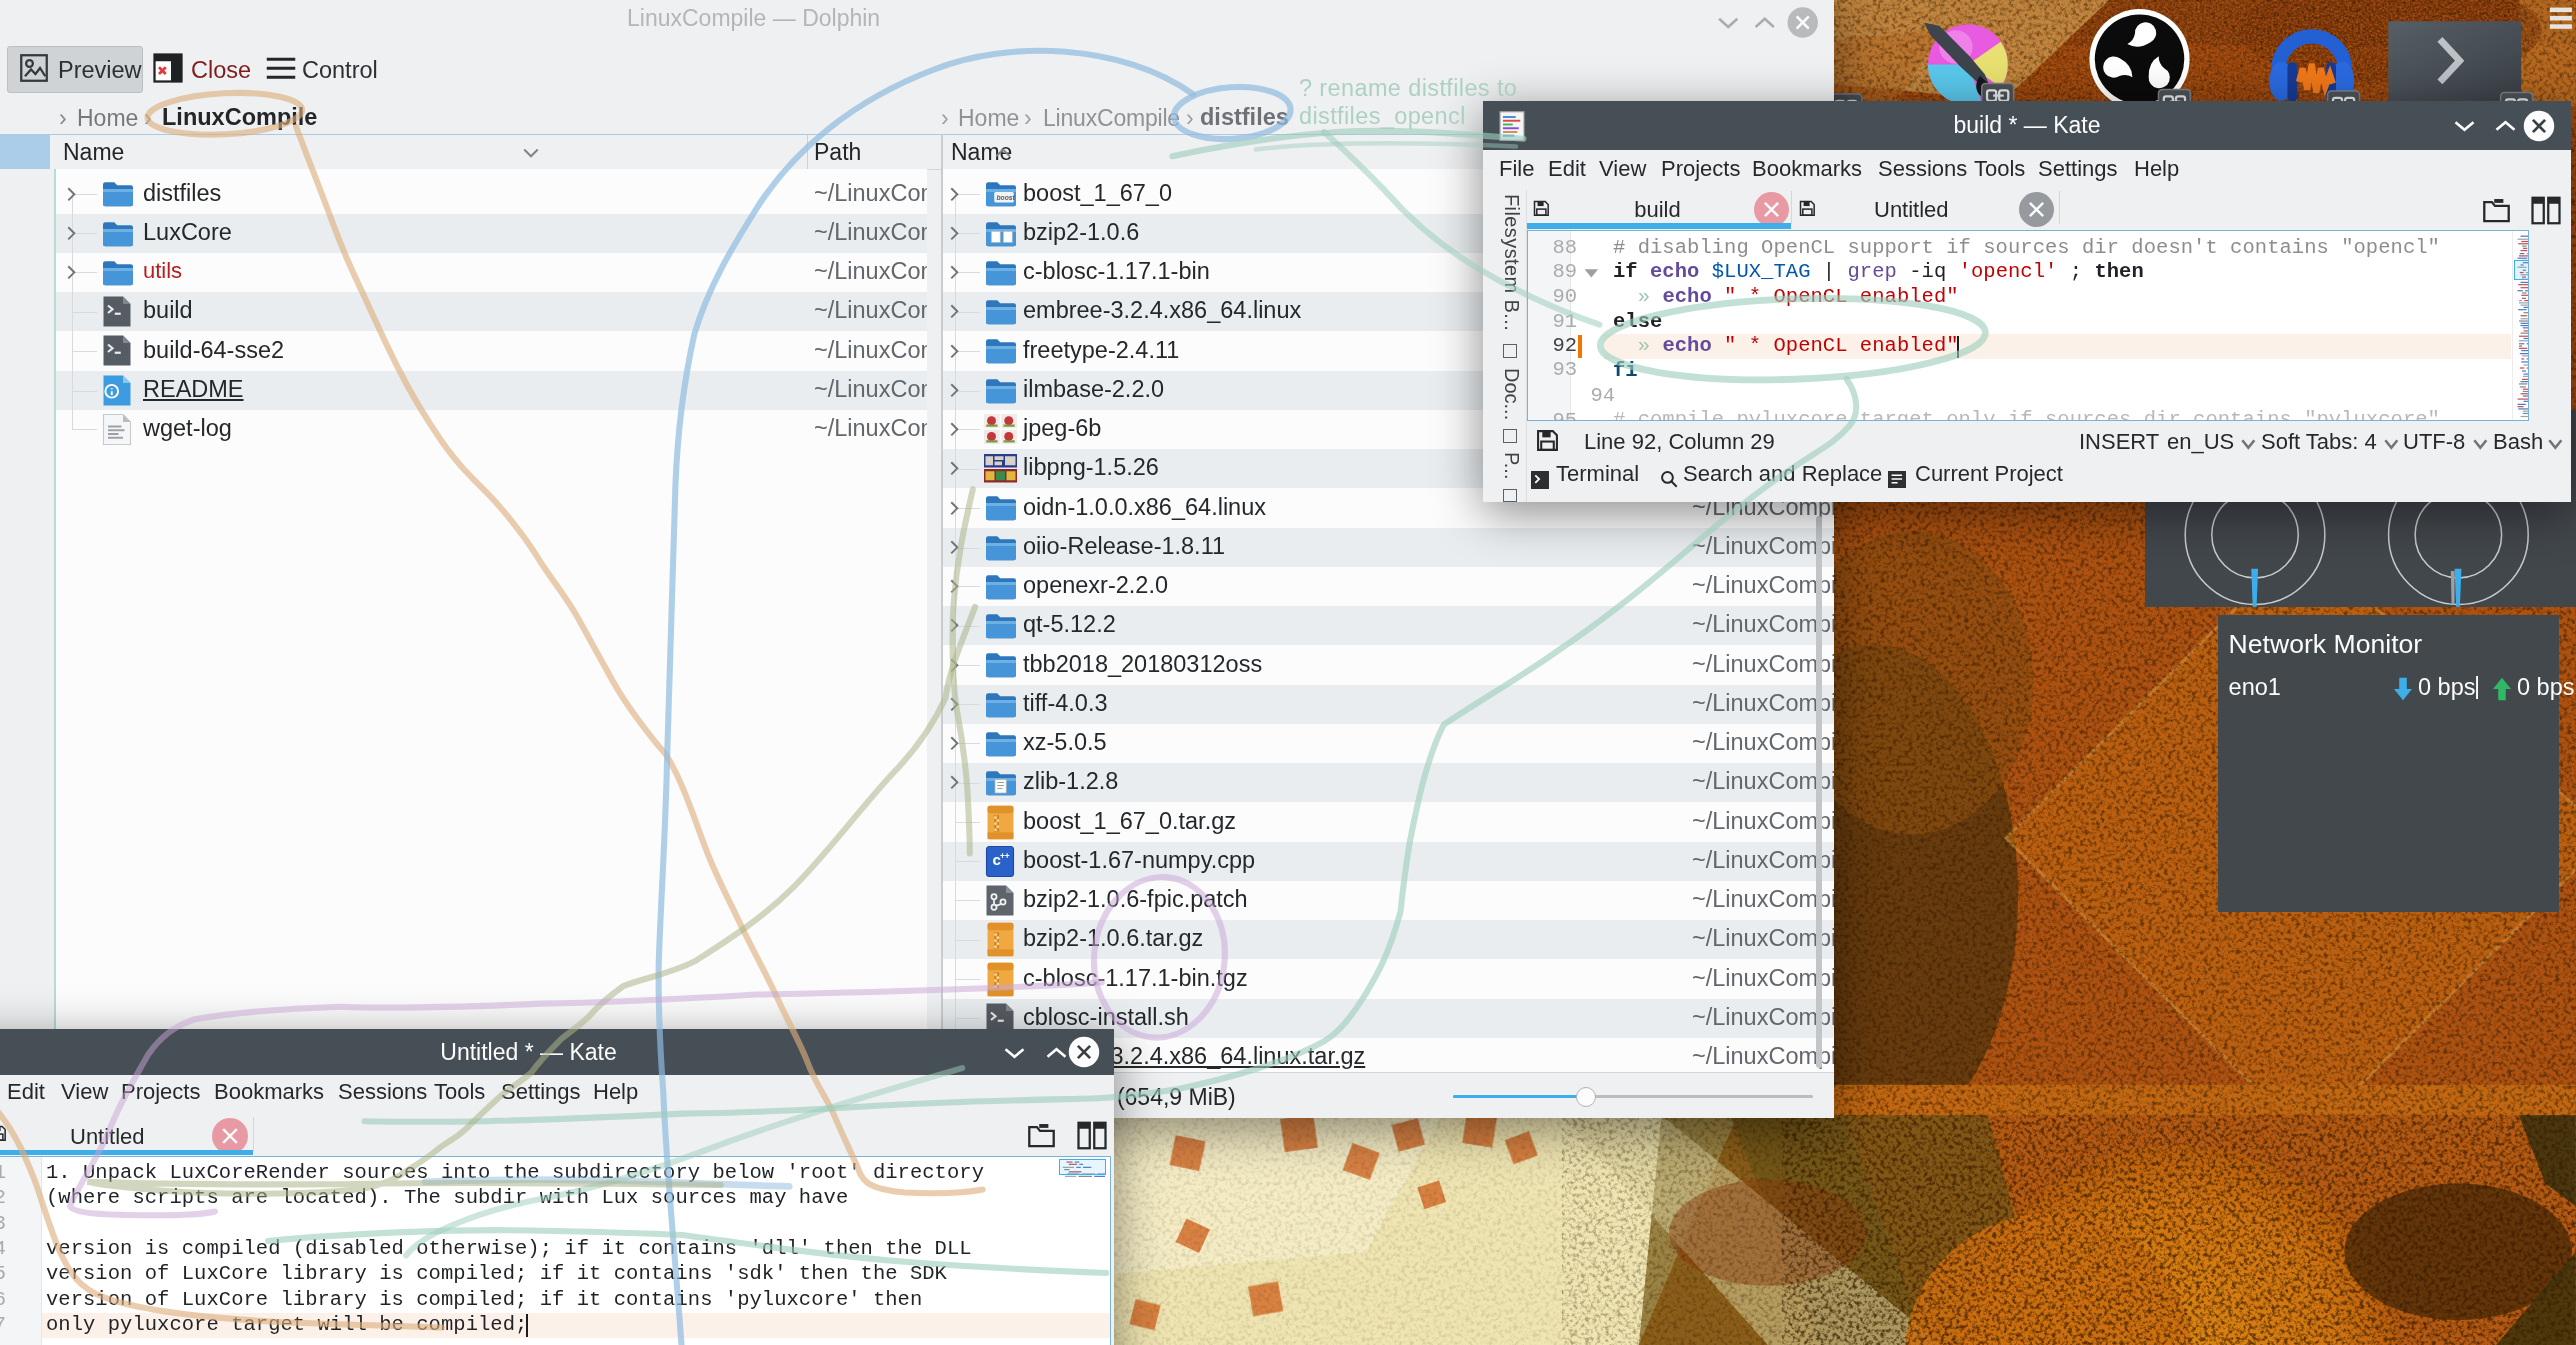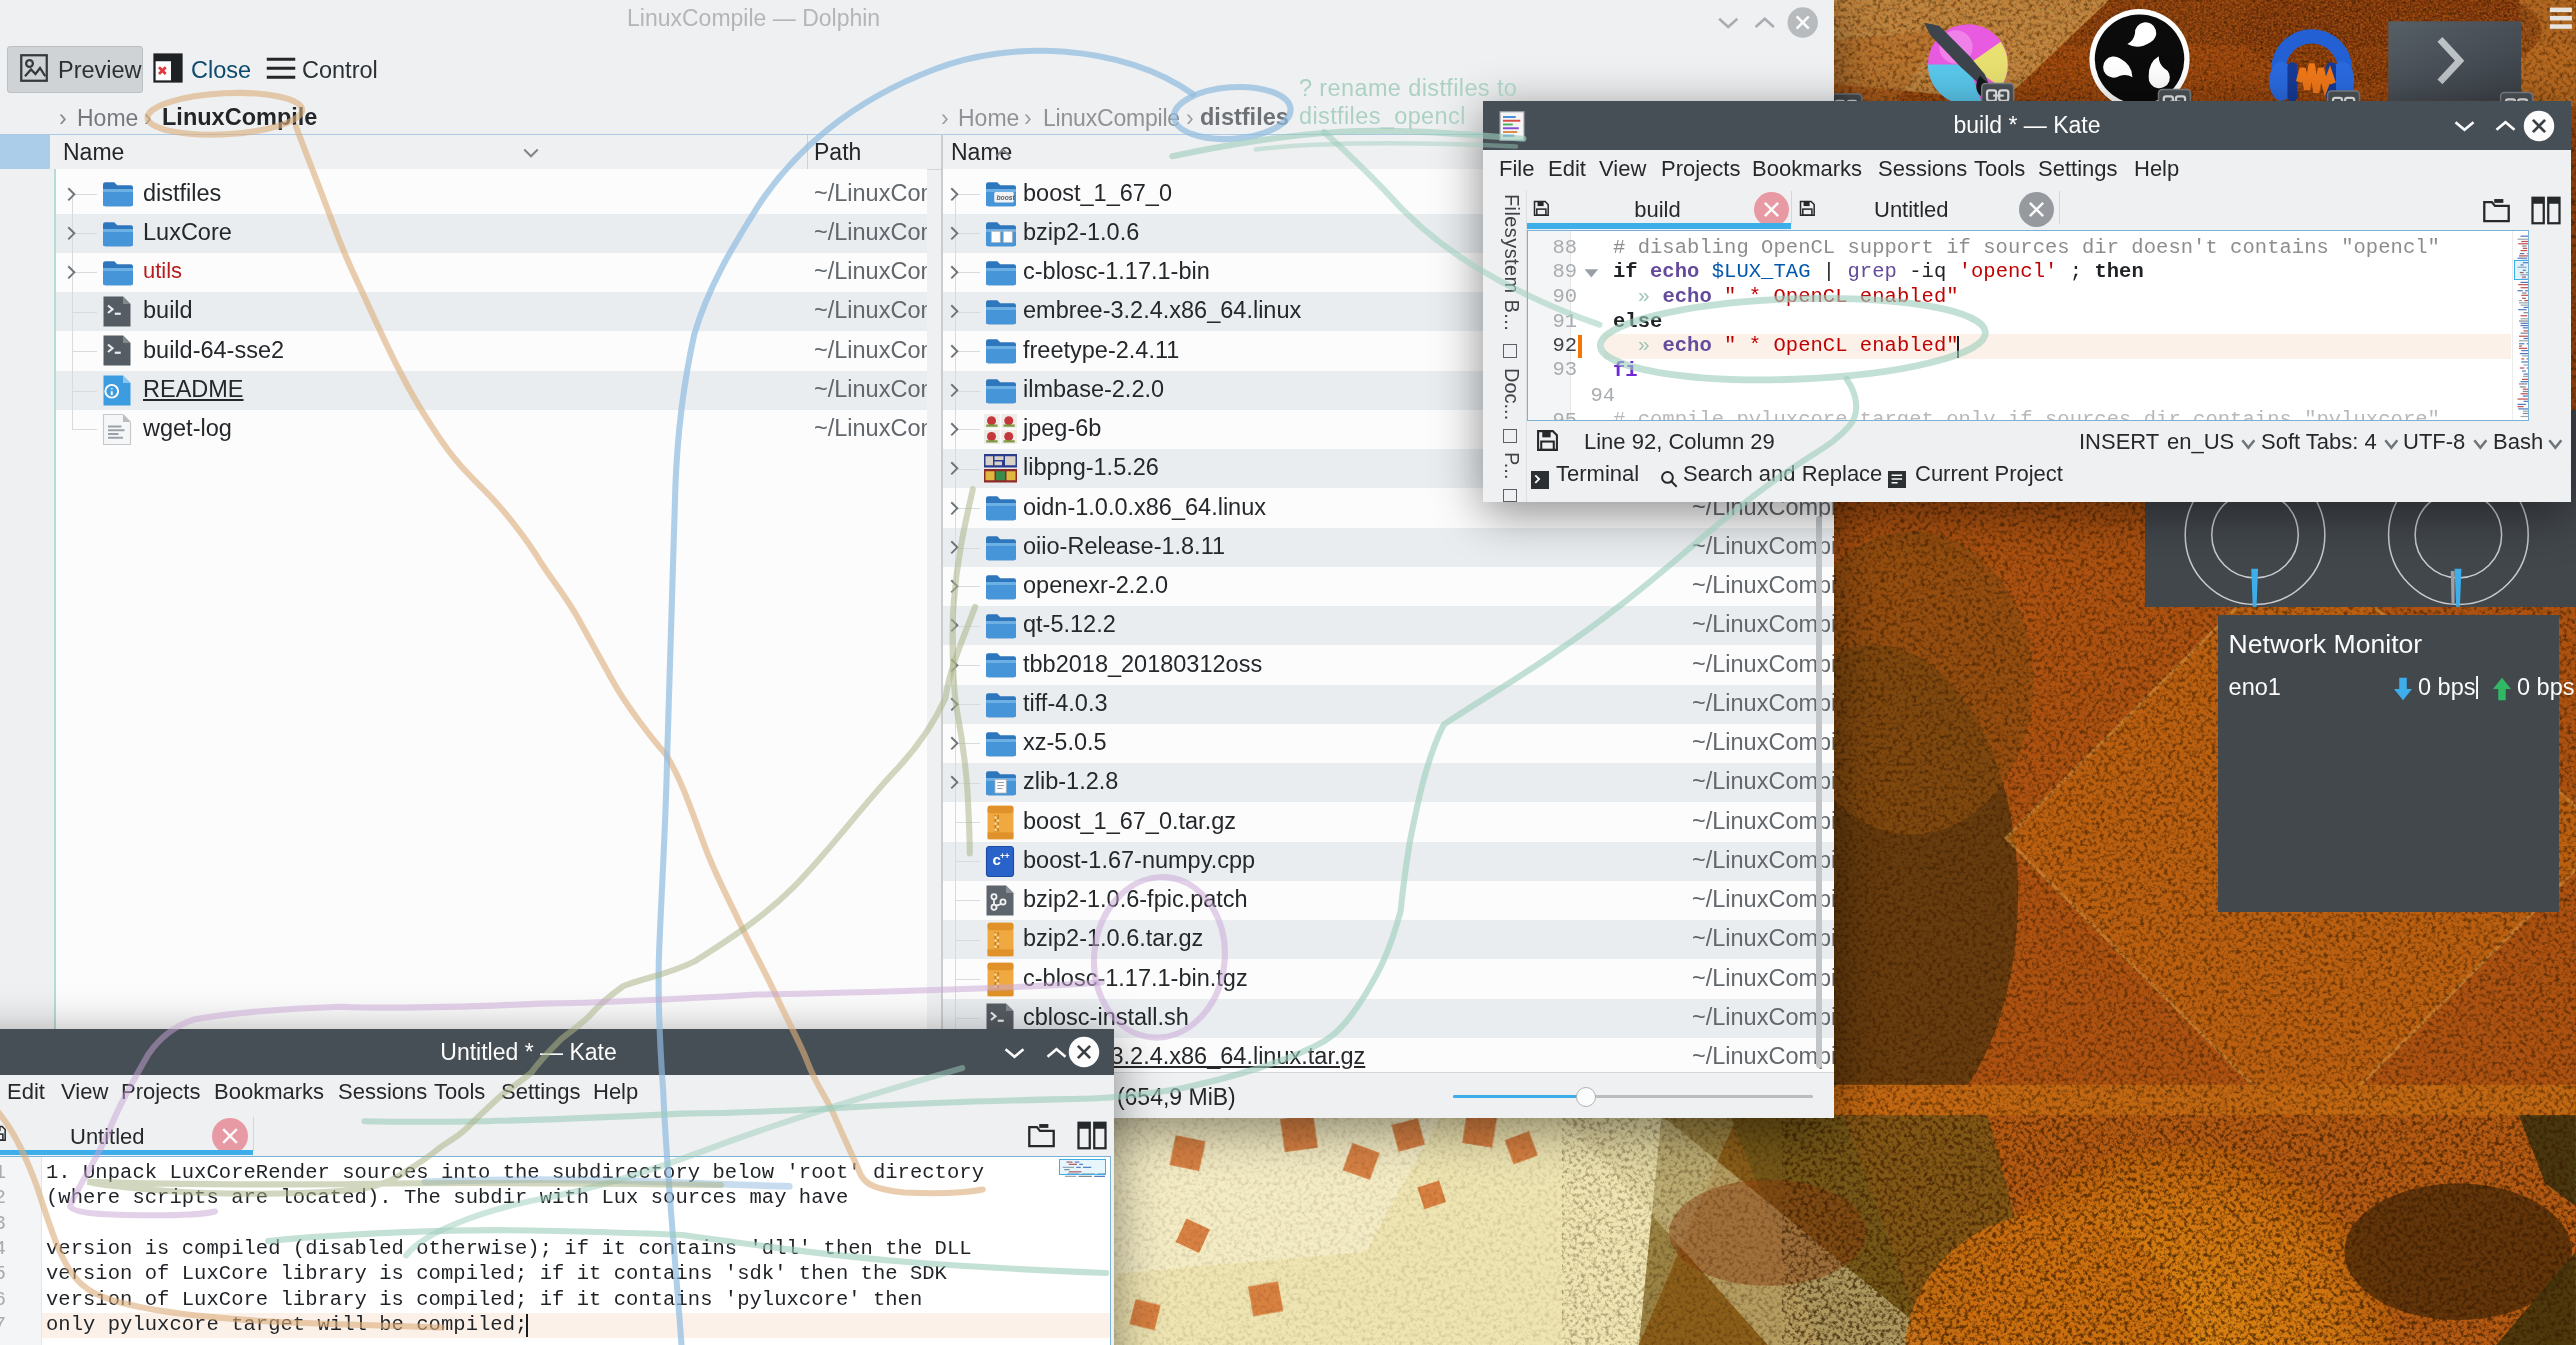--- a/index.html
+++ b/index.html
@@ -214,21 +214,21 @@
     <circle cx="14" cy="14" r="4.5" fill="none" stroke="#33383c" stroke-width="3"></circle>
     <path d="M8,31 l8,-9 6,6 6,-8 7,11" fill="none" stroke="#33383c" stroke-width="3"></path>
   </svg>
   <div class="abs" style="left:58px;top:57px;font-size:23.5px;color:#2b3034;">Preview</div>
   <svg class="abs" style="left:153px;top:53px;" width="30" height="30" viewBox="0 0 40 40">
     <rect x="2" y="2" width="36" height="36" fill="#fdfdfd" stroke="#1e2225" stroke-width="3"></rect>
     <rect x="2" y="2" width="36" height="9" fill="#1e2225"></rect>
     <rect x="24" y="9" width="14" height="29" fill="#1e2225"></rect>
     <path d="M8,19 l9,9 M17,19 l-9,9" stroke="#e0383e" stroke-width="3.6"></path>
   </svg>
-  <div class="abs" style="left:191px;top:57px;font-size:23.5px;color:#0c4a6e;">Close</div>
+  <div class="abs" style="left:191px;top:57px;font-size:23.5px;color:#7f1d1d;">Close</div>
   <svg class="abs" style="left:266px;top:56px;" width="30" height="26" viewBox="0 0 40 34">
     <g stroke="#23272a" stroke-width="4">
         <line x1="1" y1="4" x2="39" y2="4"></line>
         <line x1="1" y1="16" x2="39" y2="16"></line>
         <line x1="1" y1="28" x2="39" y2="28"></line>
       </g>
   </svg>
   <div class="abs" style="left:302px;top:57px;font-size:23.5px;color:#2b3034;">Control</div>
 
   <div class="abs" style="left:59px;top:105px;font-size:23px;color:#85898d;">›</div>
@@ -764,21 +764,21 @@
         <path d="M2,3 h18 l-9,11 z" fill="#9aa0a5"></path>
       </svg>
 <div class="abs" style="left:50px;top:104px;width:3.8px;height:23px;background:#f67400;"></div>
 <div class="abs" style="left:76px;top:103px;width:907px;height:25px;background:#fbf1e9;"></div>
 <div class="abs mono" style="left:85px;top:4.6px;font-size:20.5px;letter-spacing:0.04px;white-space:pre;"><span style="color:#8e8d8c;"># disabling OpenCL support if sources dir doesn't contains "opencl"</span></div>
 <div class="abs mono" style="left:85px;top:29px;font-size:20.5px;letter-spacing:0.04px;white-space:pre;"><span style="color:#1f2226;font-weight:bold;">if </span><span style="color:#644a9b;font-weight:bold;">echo </span><span style="color:#0057ae;">$LUX_TAG</span><span style="color:#1f2226;"> | </span><span style="color:#644a9b;">grep</span><span style="color:#1f2226;"> -iq </span><span style="color:#bf0303;">'opencl'</span><span style="color:#1f2226;"> ; </span><span style="color:#1f2226;font-weight:bold;">then</span></div>
 <div class="abs mono" style="left:85px;top:54px;font-size:20.5px;letter-spacing:0.04px;white-space:pre;"><span style="color:#9fc6b8;">  » </span><span style="color:#644a9b;font-weight:bold;">echo</span><span style="color:#bf0303;"> " * OpenCL enabled"</span></div>
 <div class="abs mono" style="left:85px;top:79px;font-size:20.5px;letter-spacing:0.04px;white-space:pre;"><span style="color:#1f2226;font-weight:bold;">else</span></div>
 <div class="abs mono" style="left:85px;top:103px;font-size:20.5px;letter-spacing:0.04px;white-space:pre;"><span style="color:#9fc6b8;">  » </span><span style="color:#644a9b;font-weight:bold;">echo</span><span style="color:#bf0303;"> " * OpenCL enabled"</span></div>
 <div class="abs" style="left:429px;top:105px;width:2.3px;height:22px;background:#1a1d20;"></div>
-<div class="abs mono" style="left:85px;top:128px;font-size:20.5px;letter-spacing:0.04px;white-space:pre;"><span style="color:#6d28d9;font-weight:bold;margin-top:32px;">fi</span></div>
+<div class="abs mono" style="left:85px;top:128px;font-size:20.5px;letter-spacing:0.04px;white-space:pre;"><span style="color:#0c4a6e;font-weight:bold;margin-top:32px;">fi</span></div>
 <div class="abs mono" style="left:85px;top:177px;font-size:20.5px;letter-spacing:0.04px;white-space:pre;"><span style="color:#b9b8b7;"># compile pyluxcore target only if sources dir contains "pyluxcore"</span></div>
 <div class="abs" style="left:984px;top:0;width:0.8px;height:191px;background:#ececed;"></div>
 <svg class="abs" style="left:988px;top:3px;" width="50" height="185" viewBox="0 0 66 244">
         <rect x="6" y="2" width="15" height="1.6" fill="#5078c0"></rect>
         <rect x="24" y="2" width="16" height="1.6" fill="#5078c0"></rect>
         <rect x="43" y="2" width="17" height="1.6" fill="#5078c0"></rect>
         <rect x="2" y="6" width="17" height="1.6" fill="#9aa4ac"></rect>
         <rect x="22" y="6" width="16" height="1.6" fill="#c05050"></rect>
         <rect x="41" y="6" width="14" height="1.6" fill="#7f8890"></rect>
         <rect x="7" y="9" width="11" height="1.6" fill="#c05050"></rect>

